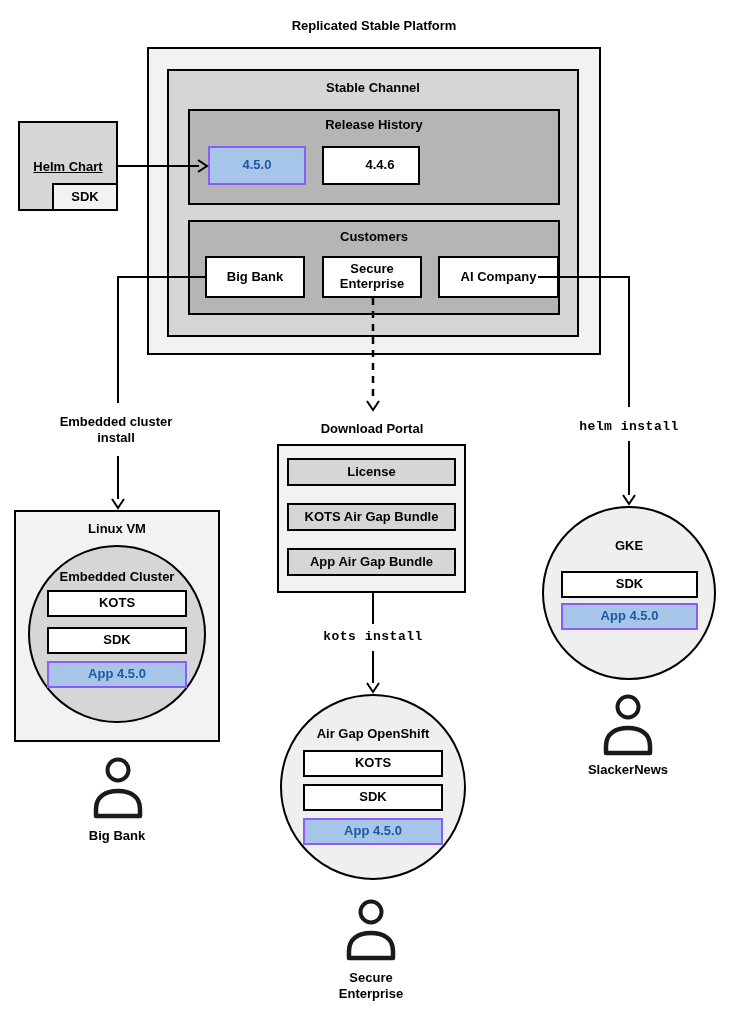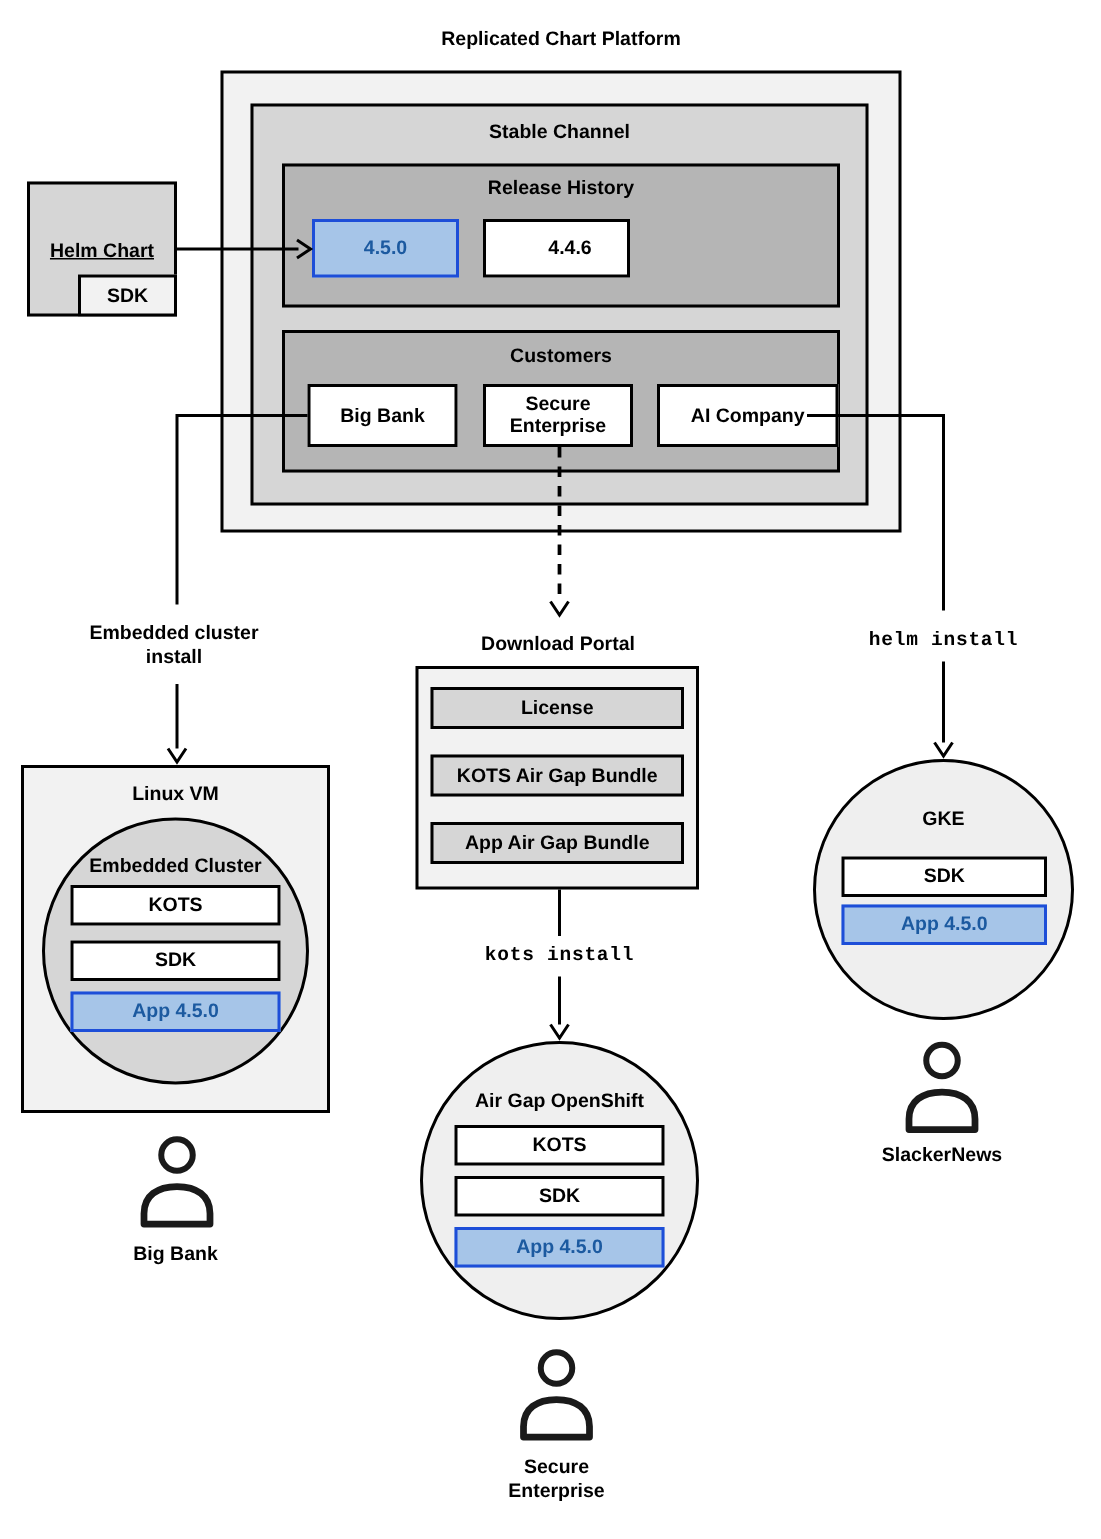--- a/index.html
+++ b/index.html
@@ -13,21 +13,21 @@
   }
   .fill-light{background:#f2f2f2;}
   .fill-mid{background:#d6d6d6;}
   .fill-dark{background:#b5b5b5;}
   .fill-white{background:#ffffff;}
   .node{
     display:flex;align-items:center;justify-content:center;text-align:center;
     font-weight:bold;font-size:13px;line-height:1.15;color:#000;padding:2px;
   }
   .hl{
-    background:#a6c5e8;border:2px solid #1d4ed8;color:#1c5aa0;
+    background:#a6c5e8;border:2px solid #8b5cf6;color:#1c5aa0;
   }
   .circle{border-radius:50%;}
   .lbl{
     position:absolute;box-sizing:border-box;font-weight:bold;font-size:13px;
     text-align:center;color:#000;line-height:1.2;
   }
   .mono{
     font-family:"Liberation Mono", monospace;font-weight:bold;font-size:13px;
     letter-spacing:0.5px;
   }
@@ -36,21 +36,21 @@
   #connectors line, #connectors polyline{stroke:#000000;stroke-width:2;fill:none;}
   #connectors .dash{stroke-width:2.5;stroke-dasharray:7 6;}
   .person{position:absolute;}
   .person svg{display:block;}
 </style>
 </head>
 <body>
 
 <div id="canvas">
 
-  <div class="lbl" style="left:147px;top:18px;width:454px;font-size:13px;">Replicated Chart Platform</div>
+  <div class="lbl" style="left:147px;top:18px;width:454px;font-size:13px;">Replicated Stable Platform</div>
 
   <div class="box fill-light" style="left:147px;top:47px;width:454px;height:308px;"></div>
 
   <div class="box fill-mid" style="left:167px;top:69px;width:412px;height:268px;"></div>
   <div class="lbl" style="left:167px;top:80px;width:412px;">Stable Channel</div>
 
   <div class="box fill-dark" style="left:188px;top:109px;width:372px;height:96px;"></div>
   <div class="lbl" style="left:188px;top:117px;width:372px;">Release History</div>
   <div class="box node hl" style="left:208px;top:146px;width:98px;height:39px;">4.5.0</div>
   <div class="box node fill-white" style="left:322px;top:146px;width:98px;height:39px;padding-left:20px;">4.4.6</div>

